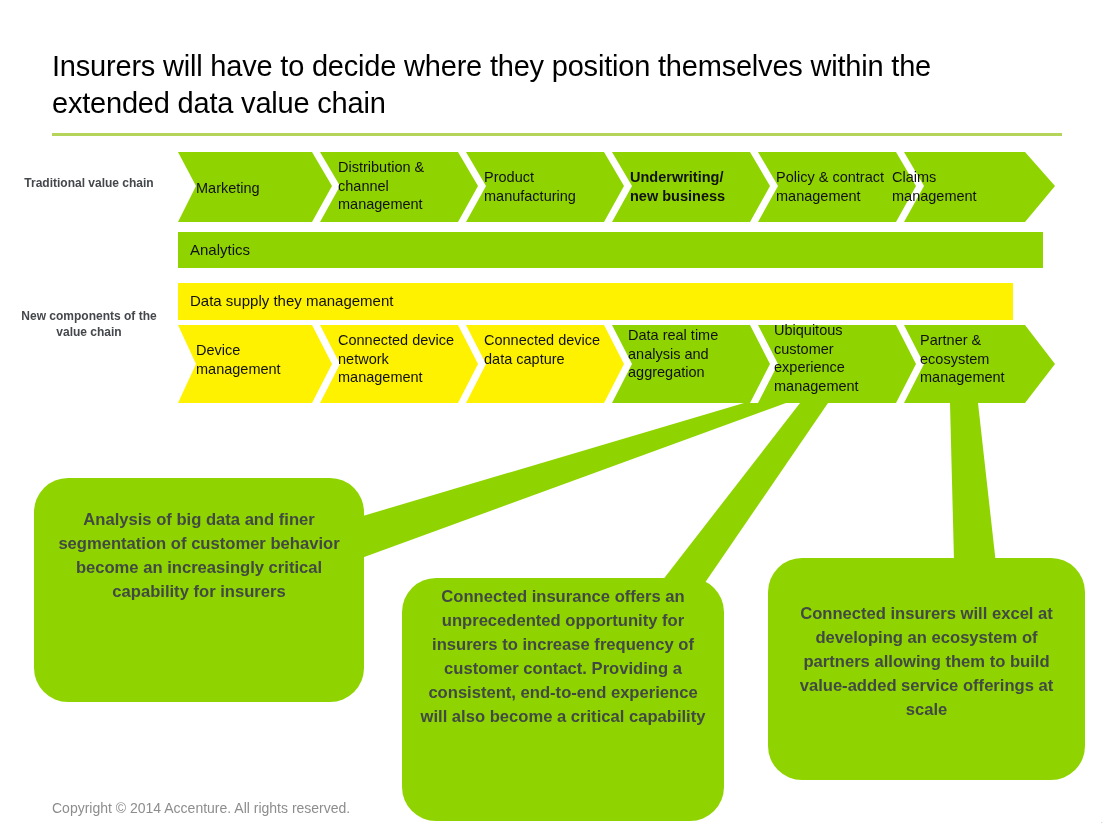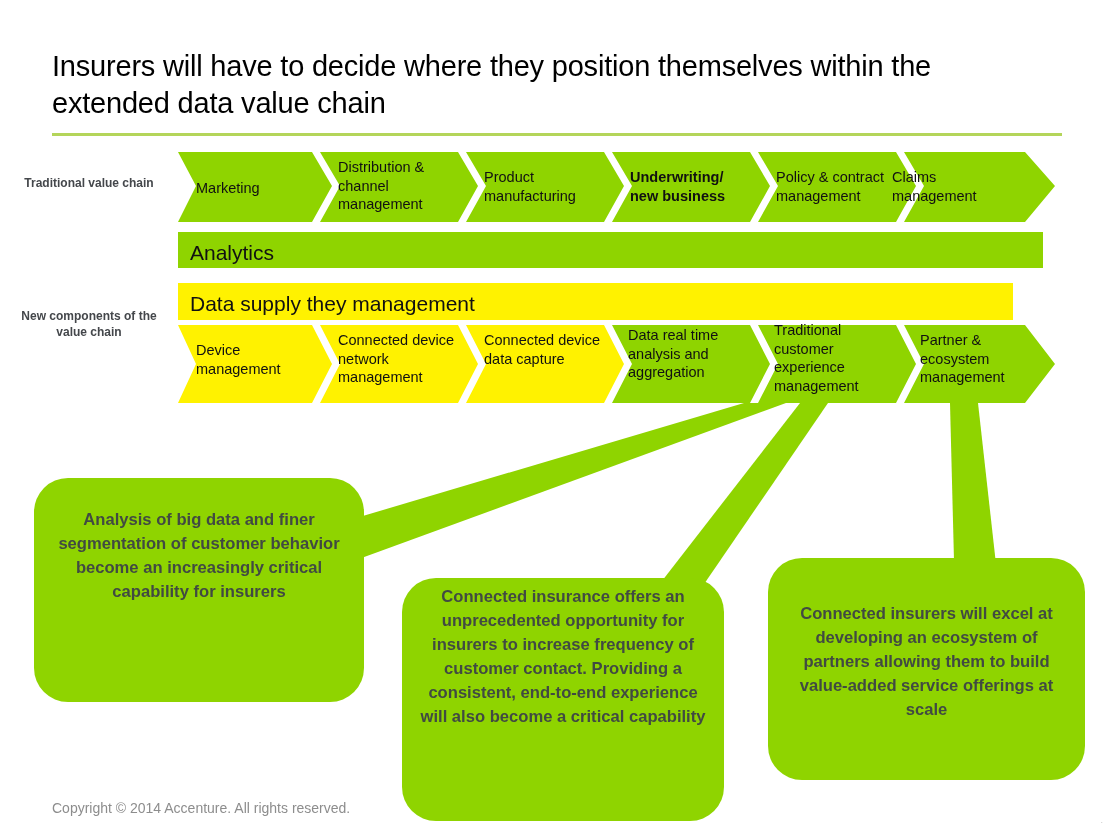--- a/index.html
+++ b/index.html
@@ -62,21 +62,21 @@
     position: absolute;
     color: #111111;
     font-size: 14.5px;
     line-height: 1.29;
     font-weight: 400;
     pointer-events: none;
   }
   .bar-label {
     position: absolute;
     color: #111111;
-    font-size: 21px;
+    font-size: 15px;
     font-weight: 400;
   }
 
   
   .bubble-text {
     position: absolute;
     color: #414a42;
     font-weight: bold;
     font-size: 16.6px;
     line-height: 1.45;
@@ -149,21 +149,21 @@
 <div class="chev-label" style="left:892px; top:168px; width:114px;">Claims management</div>
 
 <div class="bar-label" style="left:190px; top:241px;">Analytics</div>
 
 <div class="bar-label" style="left:190px; top:292px;">Data supply they management</div>
 
 <div class="chev-label" style="left:196px; top:341px; width:118px;">Device management</div>
 <div class="chev-label" style="left:338px; top:331px; width:122px;">Connected device network management</div>
 <div class="chev-label" style="left:484px; top:331px; width:118px;">Connected device data capture</div>
 <div class="chev-label" style="left:628px; top:314px; width:122px;margin-top:12px;">Data real time analysis and aggregation</div>
-<div class="chev-label" style="left:774px; top:321px; width:118px;">Traditional customer experience management</div>
+<div class="chev-label" style="left:774px; top:321px; width:118px;">Ubiquitous customer experience management</div>
 <div class="chev-label" style="left:920px; top:331px; width:120px;">Partner &amp; ecosystem management</div>
 
 <div class="bubble-text" style="left:48px; top:508px; width:302px;">Analysis of big data and finer segmentation of customer behavior become an increasingly critical capability for insurers</div>
 <div class="bubble-text" style="left:416px; top:585px; width:294px;">Connected insurance offers an unprecedented opportunity for insurers to increase frequency of customer contact. Providing a consistent, end-to-end experience will also become a critical capability</div>
 <div class="bubble-text" style="left:782px; top:602px; width:289px;text-align:center;">Connected insurers will excel at developing an ecosystem of partners allowing them to build value-added service offerings at scale</div>
 
 <div id="footer-copyright">Copyright © 2014 Accenture. All rights reserved.</div>
 <div id="footer-dot">.</div>
 
 </body></html>

